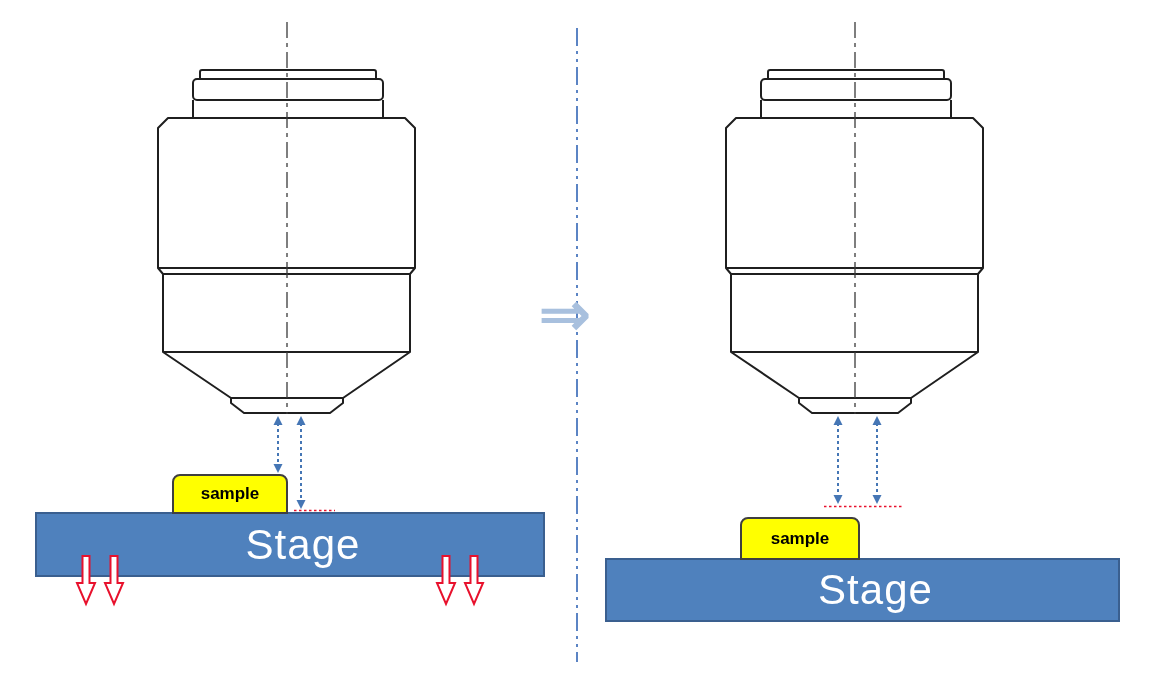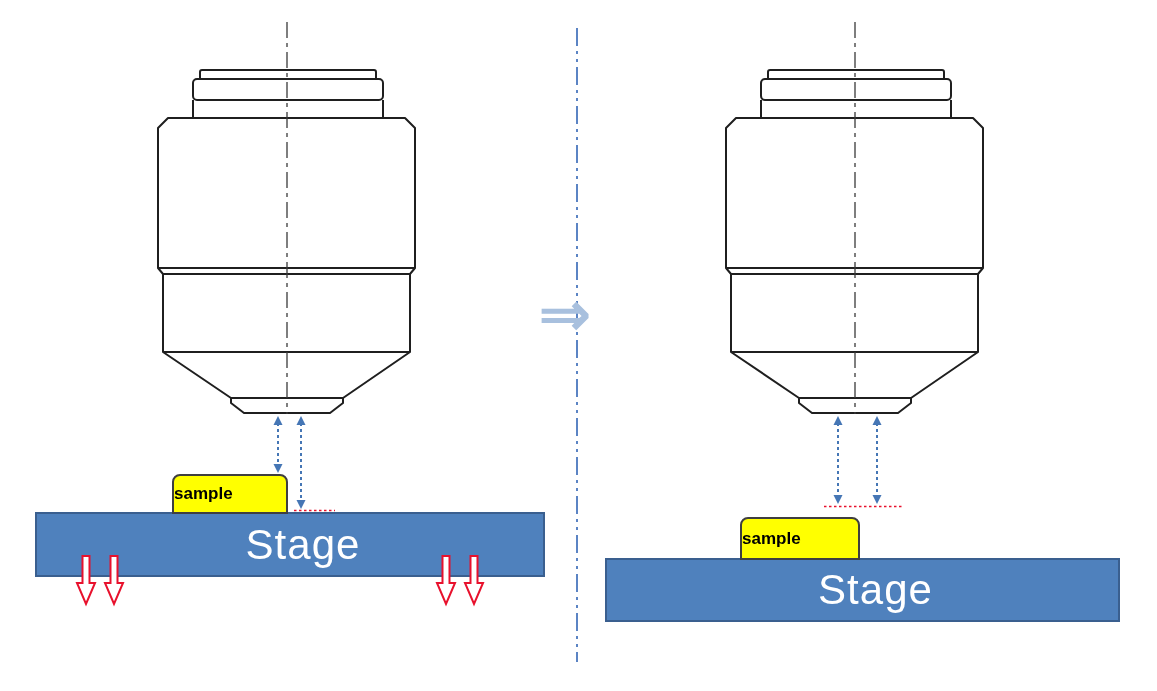--- a/index.html
+++ b/index.html
@@ -43,21 +43,21 @@
   }
   .stage-before { left:35px;  top:512px; width:510px; height:65px; }
   .stage-after  { left:605px; top:558px; width:515px; height:64px; }
 
   .sample {
     position:absolute; z-index:3;
     background:var(--sample-fill,#FFFF00);
     border:2px solid var(--sample-border,#3F3F3F);
     border-radius:8px 8px 0 0;
     color:var(--sample-text,#000);
-    display:flex; align-items:center; 
+    display:flex; align-items:center; justify-content:center;
     font-size:17px; font-weight:bold;
     box-sizing:border-box;
   }
   .sample-before { left:172px; top:474px; width:116px; height:40px; }
   .sample-after  { left:740px; top:517px; width:120px; height:43px; }
 
   .transition-arrow {
     position:absolute; z-index:2;
     left:538px; top:282px;
     font-size:64px; line-height:1; font-weight:bold;

